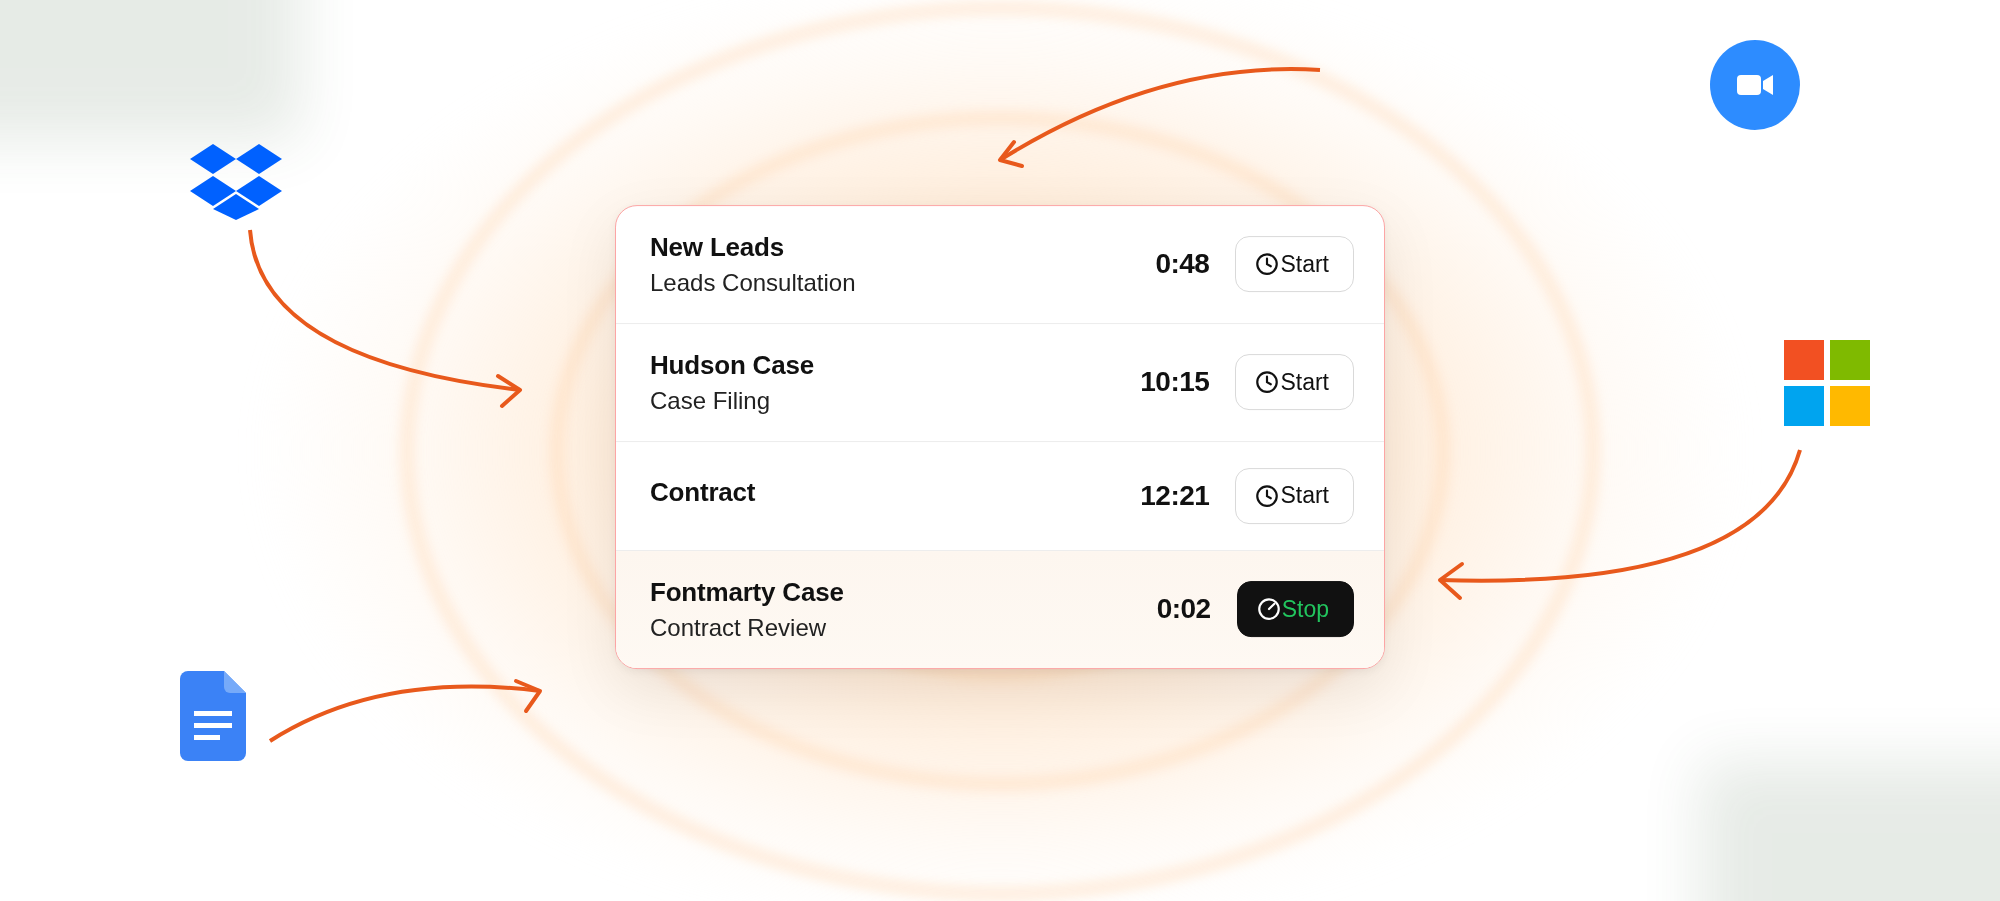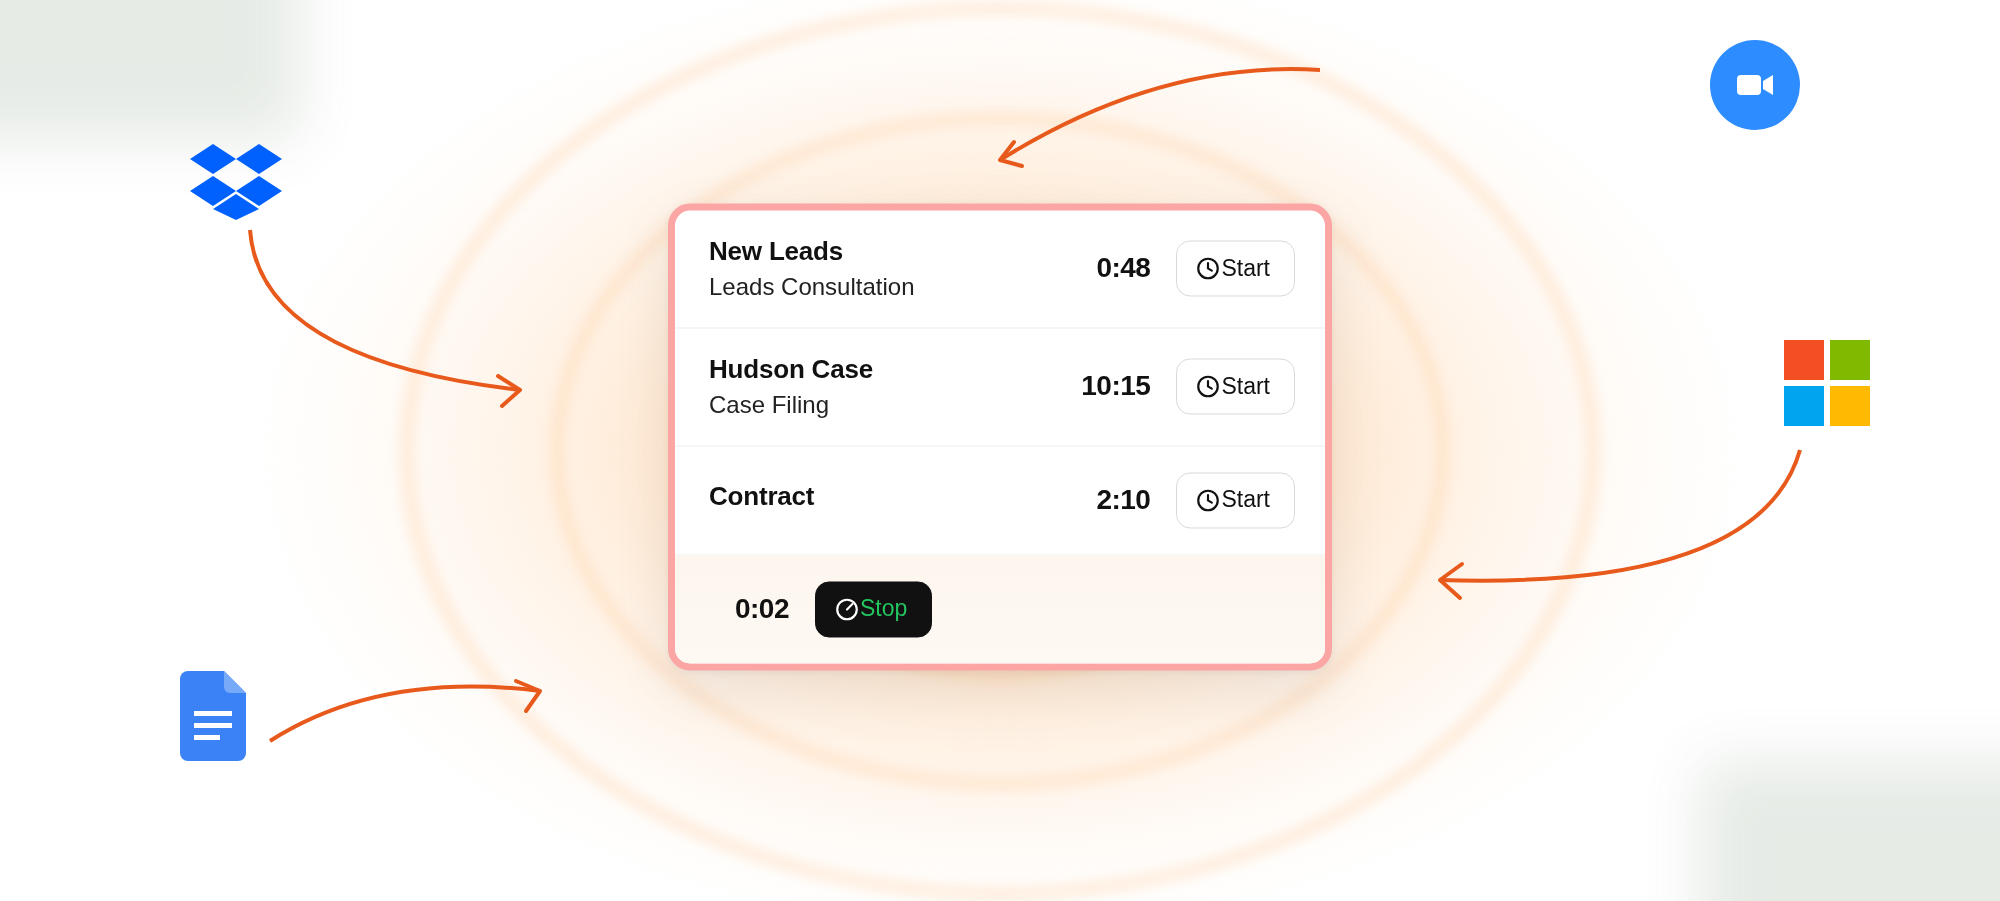--- a/index.html
+++ b/index.html
@@ -48,23 +48,23 @@
     z-index: 0;
   }
   .corner-tl { top:-120px; left:-120px; }
   .corner-br { bottom:-120px; right:-120px; }
 
   
   .card {
     position: absolute;
     left: 50%; top: 50%;
     transform: translate(-50%, -53%);
-    width: 664px;
+    width: 770px;
     background: #ffffff;
-    border: 7px solid #fca5a5;
+    border: 1px solid #fca5a5;
     border-radius: 22px;
     box-shadow: 0 2px 8px rgba(0,0,0,0.05), 0 20px 60px rgba(0,0,0,0.08);
     overflow: hidden;
     z-index: 5;
   }
   .row {
     display: flex;
     align-items: center;
     padding: 26px 30px 26px 34px;
     border-bottom: 1px solid #ececec;
@@ -244,31 +244,35 @@
         <path d="M12 7 V12 L15.5 14" stroke="#111" stroke-width="2" fill="none" stroke-linecap="round"></path>
       </svg>
       <span>Start</span>
     </div>
   </div>
 
   <div class="row">
     <div class="info">
       <div class="title">Contract</div>
     </div>
-    <div class="time">2:10</div>
+    <div class="time">12:21</div>
     <div class="btn btn-start">
       <svg width="26" height="26" viewBox="0 0 24 24">
         <circle cx="12" cy="12" r="9" stroke="#111" stroke-width="2" fill="none"></circle>
         <path d="M12 7 V12 L15.5 14" stroke="#111" stroke-width="2" fill="none" stroke-linecap="round"></path>
       </svg>
       <span>Start</span>
     </div>
   </div>
 
   <div class="row active">
+    <div class="info">
+      <div class="title">Fontmarty Case</div>
+      <div class="subtitle">Contract Review</div>
+    </div>
     <div class="time">0:02</div>
     <div class="btn btn-stop">
       <svg width="26" height="26" viewBox="0 0 24 24">
         <circle cx="12" cy="12" r="9" stroke="#fff" stroke-width="2" fill="none"></circle>
         <path d="M12 12 L17 7" stroke="#fff" stroke-width="2" fill="none" stroke-linecap="round"></path>
       </svg>
       <span>Stop</span>
     </div>
   </div>
 

